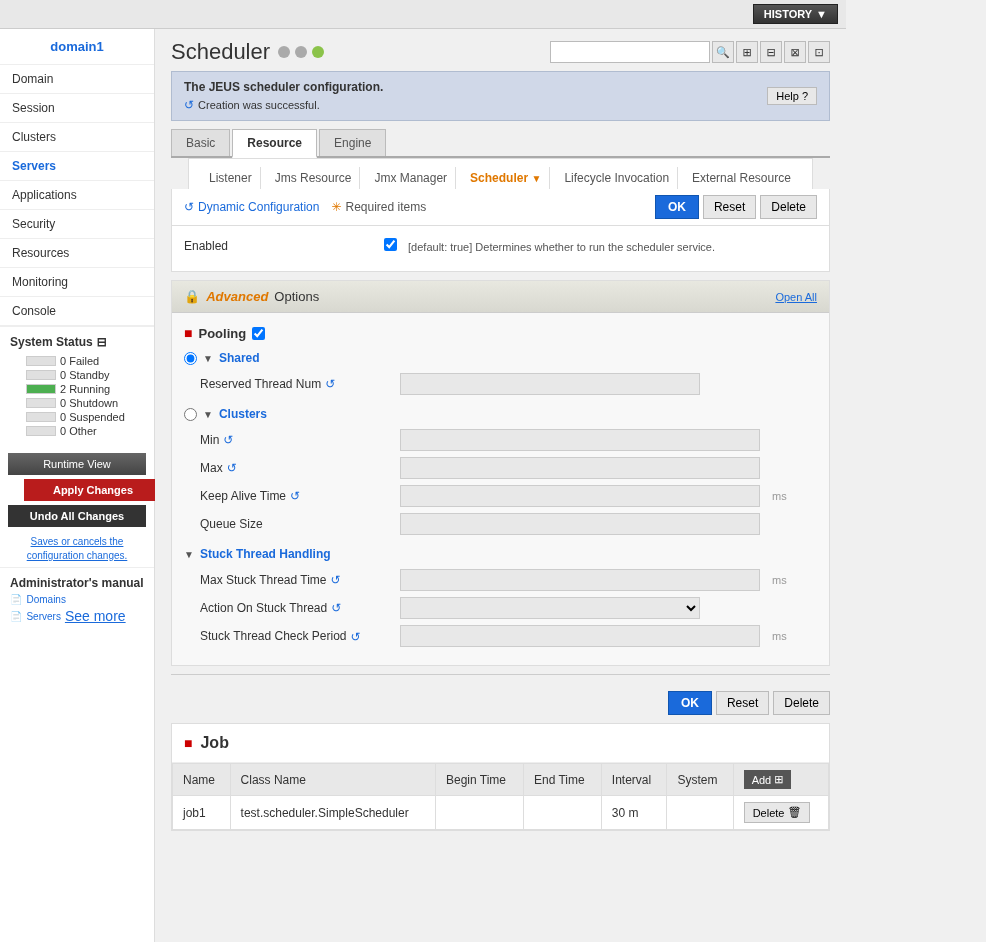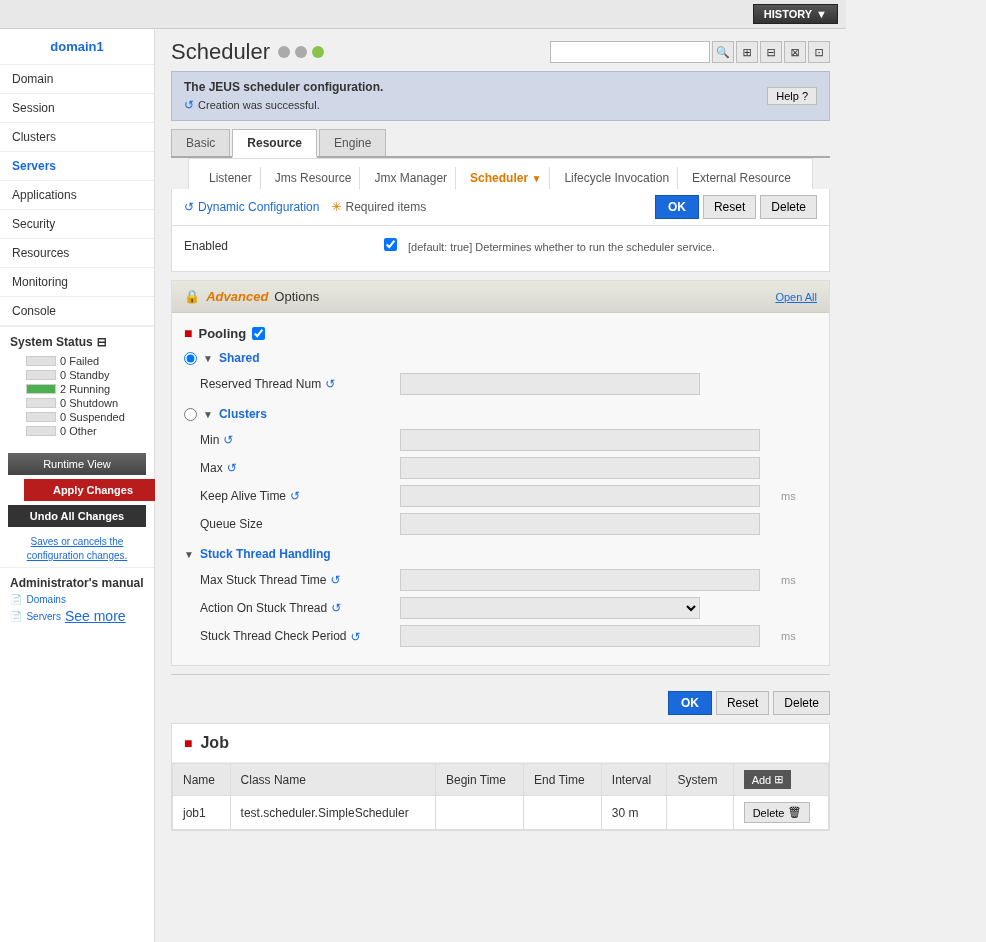--- a/index.html
+++ b/index.html
@@ -104,21 +104,21 @@
 
     .pool-group { margin-bottom: 12px; }
     .radio-header { display: flex; align-items: center; gap: 6px; margin-bottom: 8px; }
     .radio-label { color: #1a6adb; font-weight: bold; font-size: 12px; cursor: pointer; display: flex; align-items: center; gap: 4px; }
     .chevron-down { font-size: 10px; color: #555; }
 
     .field-row { display: flex; align-items: center; margin-bottom: 6px; padding-left: 16px; }
     .field-label { width: 200px; font-size: 12px; color: #333; display: flex; align-items: center; gap: 4px; }
     .field-input { width: 300px; height: 22px; background: #e8e8e8; border: 1px solid #ccc; padding: 2px 6px; font-size: 11px; }
     .field-input.wider { width: 360px; }
-    .field-unit { margin-left: 21px; font-size: 11px; color: #999; text-align: center; }
+    .field-unit { margin-left: 12px; font-size: 11px; color: #999; text-align: center; }
     .field-select { width: 300px; height: 22px; background: #e8e8e8; border: 1px solid #ccc; font-size: 11px; padding: 2px; }
 
     
     .stuck-header { display: flex; align-items: center; gap: 6px; margin: 12px 0 8px; }
     .stuck-title { color: #1a6adb; font-size: 12px; font-weight: bold; cursor: pointer; display: flex; align-items: center; gap: 4px; }
 
     
     .bottom-toolbar { display: flex; justify-content: flex-end; padding: 8px 16px; gap: 4px; background: #f0f0f0; }
 
     

